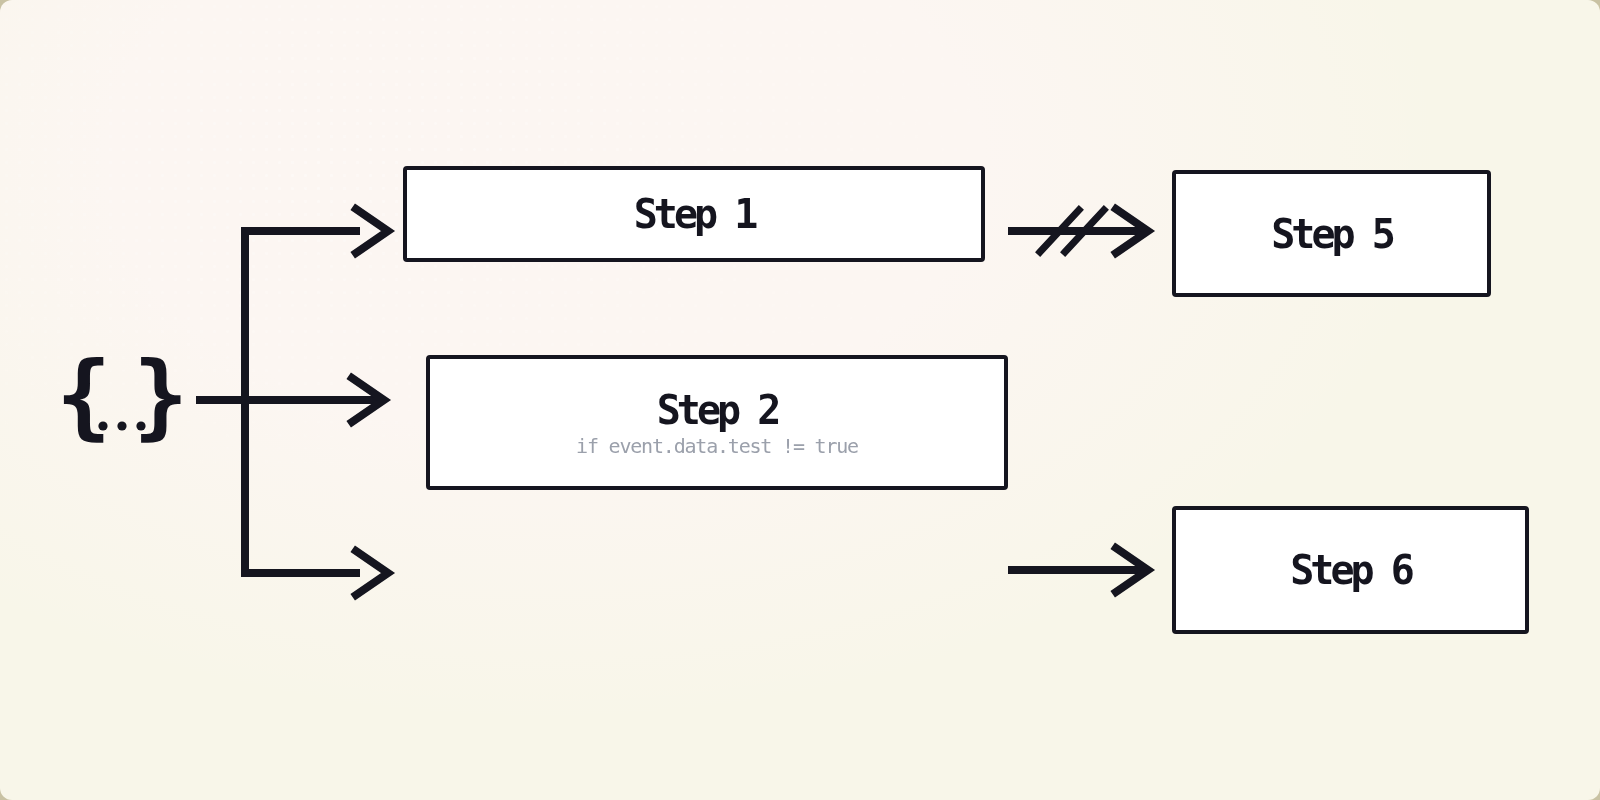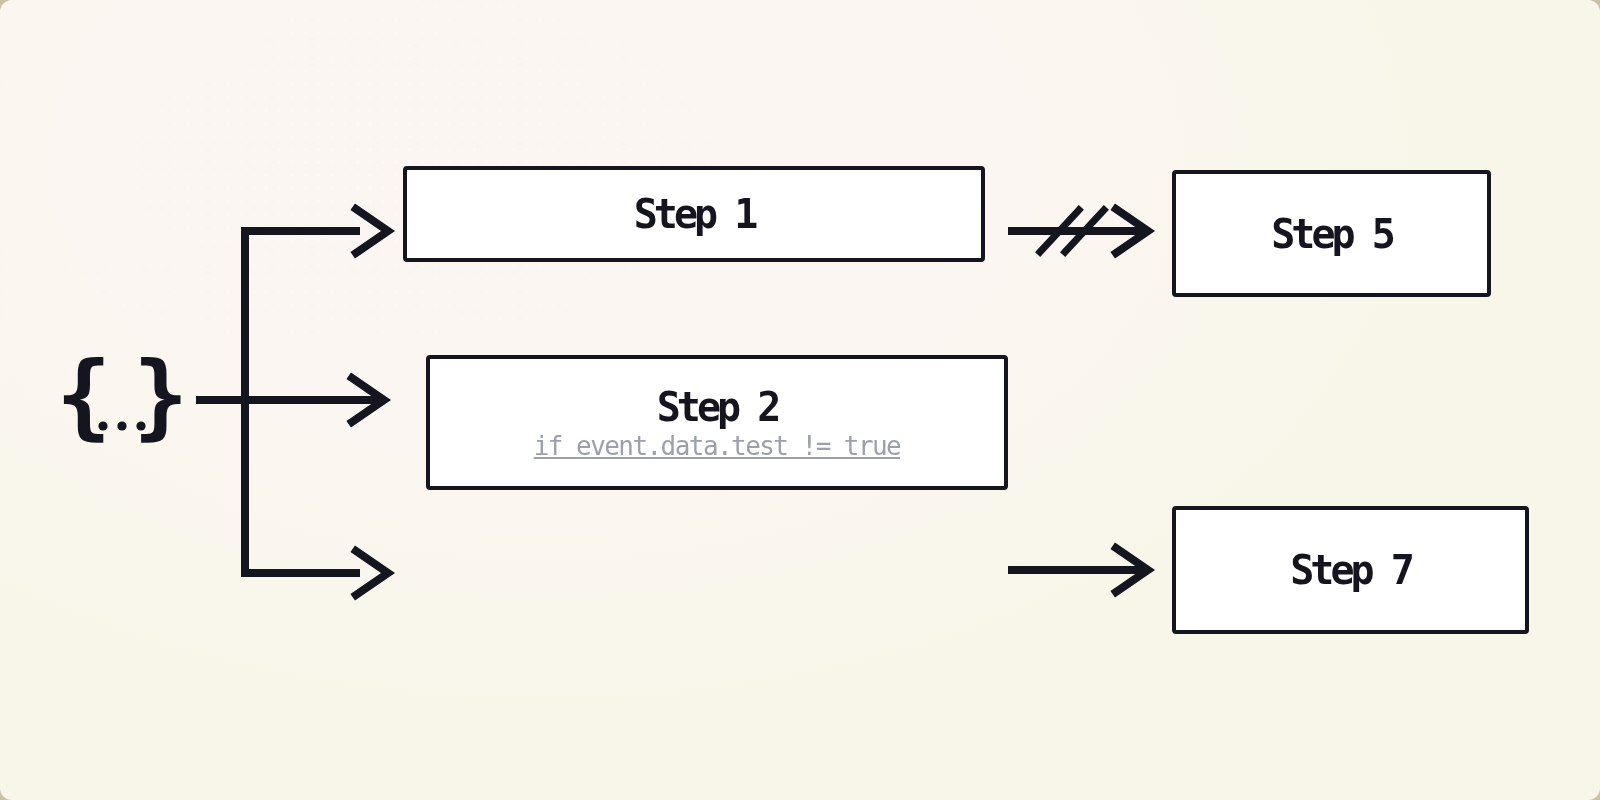--- a/index.html
+++ b/index.html
@@ -51,25 +51,24 @@
   .step-label {
     color: var(--ink, #15151f);
     font-weight: bold;
     font-size: 40px;
     letter-spacing: -0.1em;
     line-height: 1.1;
     white-space: pre;
   }
   .step-condition {
     color: var(--muted, #9ba0ab);
-    font-size: 26px;
+    font-size: 20px;
     letter-spacing: -0.06em;
     line-height: 1.1;
     white-space: pre;
-    text-decoration: underline;
   }
   
   #box-step-1 { left: 403px; top: 166px; width: 582px; height: 96px; }
   #box-step-2 { left: 426px; top: 337px; width: 582px; height: 135px; margin-top: 18px; }
   #box-step-3 { left: 404px; top: 509px; width: 582px; height: 128px; }
   #box-step-5 { left: 1172px; top: 170px; width: 319px; height: 127px; }
   #box-step-6 { left: 1172px; top: 506px; width: 357px; height: 128px; }
 
   #connector-layer {
     position: absolute;
@@ -155,15 +154,15 @@
     <div class="step-label">Step 2</div>
     <div class="step-condition">if event.data.test != true</div>
   </div>
 
 
   <div class="step-box" id="box-step-5">
     <div class="step-label">Step 5</div>
   </div>
 
   <div class="step-box" id="box-step-6">
-    <div class="step-label">Step 7</div>
+    <div class="step-label">Step 6</div>
   </div>
 </div>
 
 </body></html>

